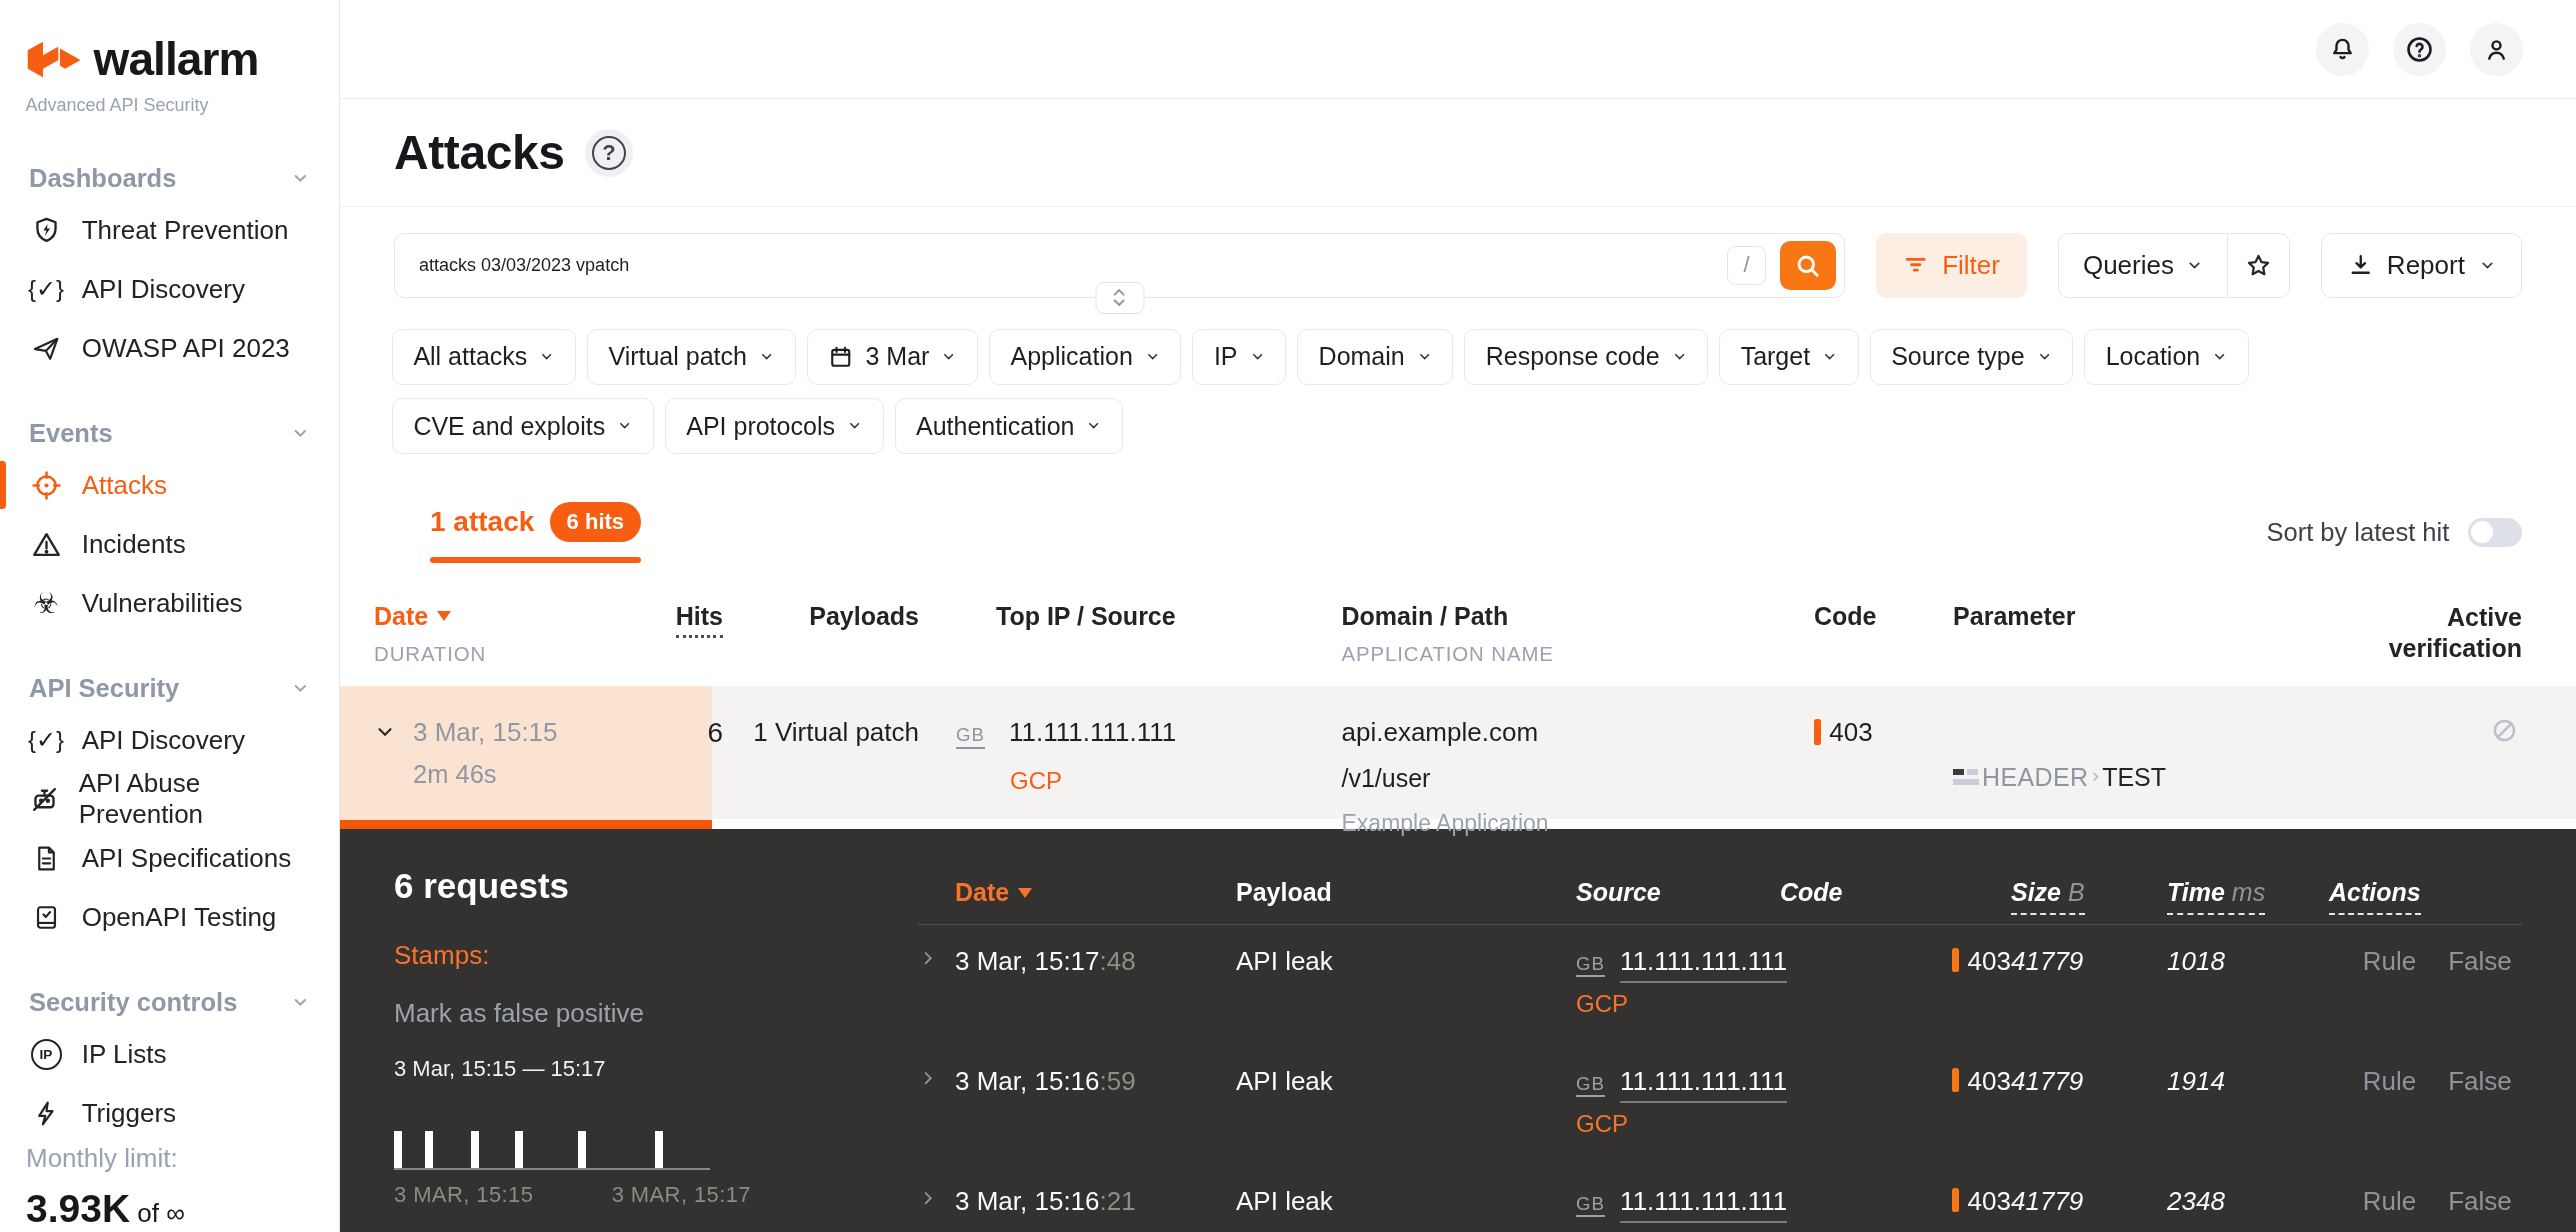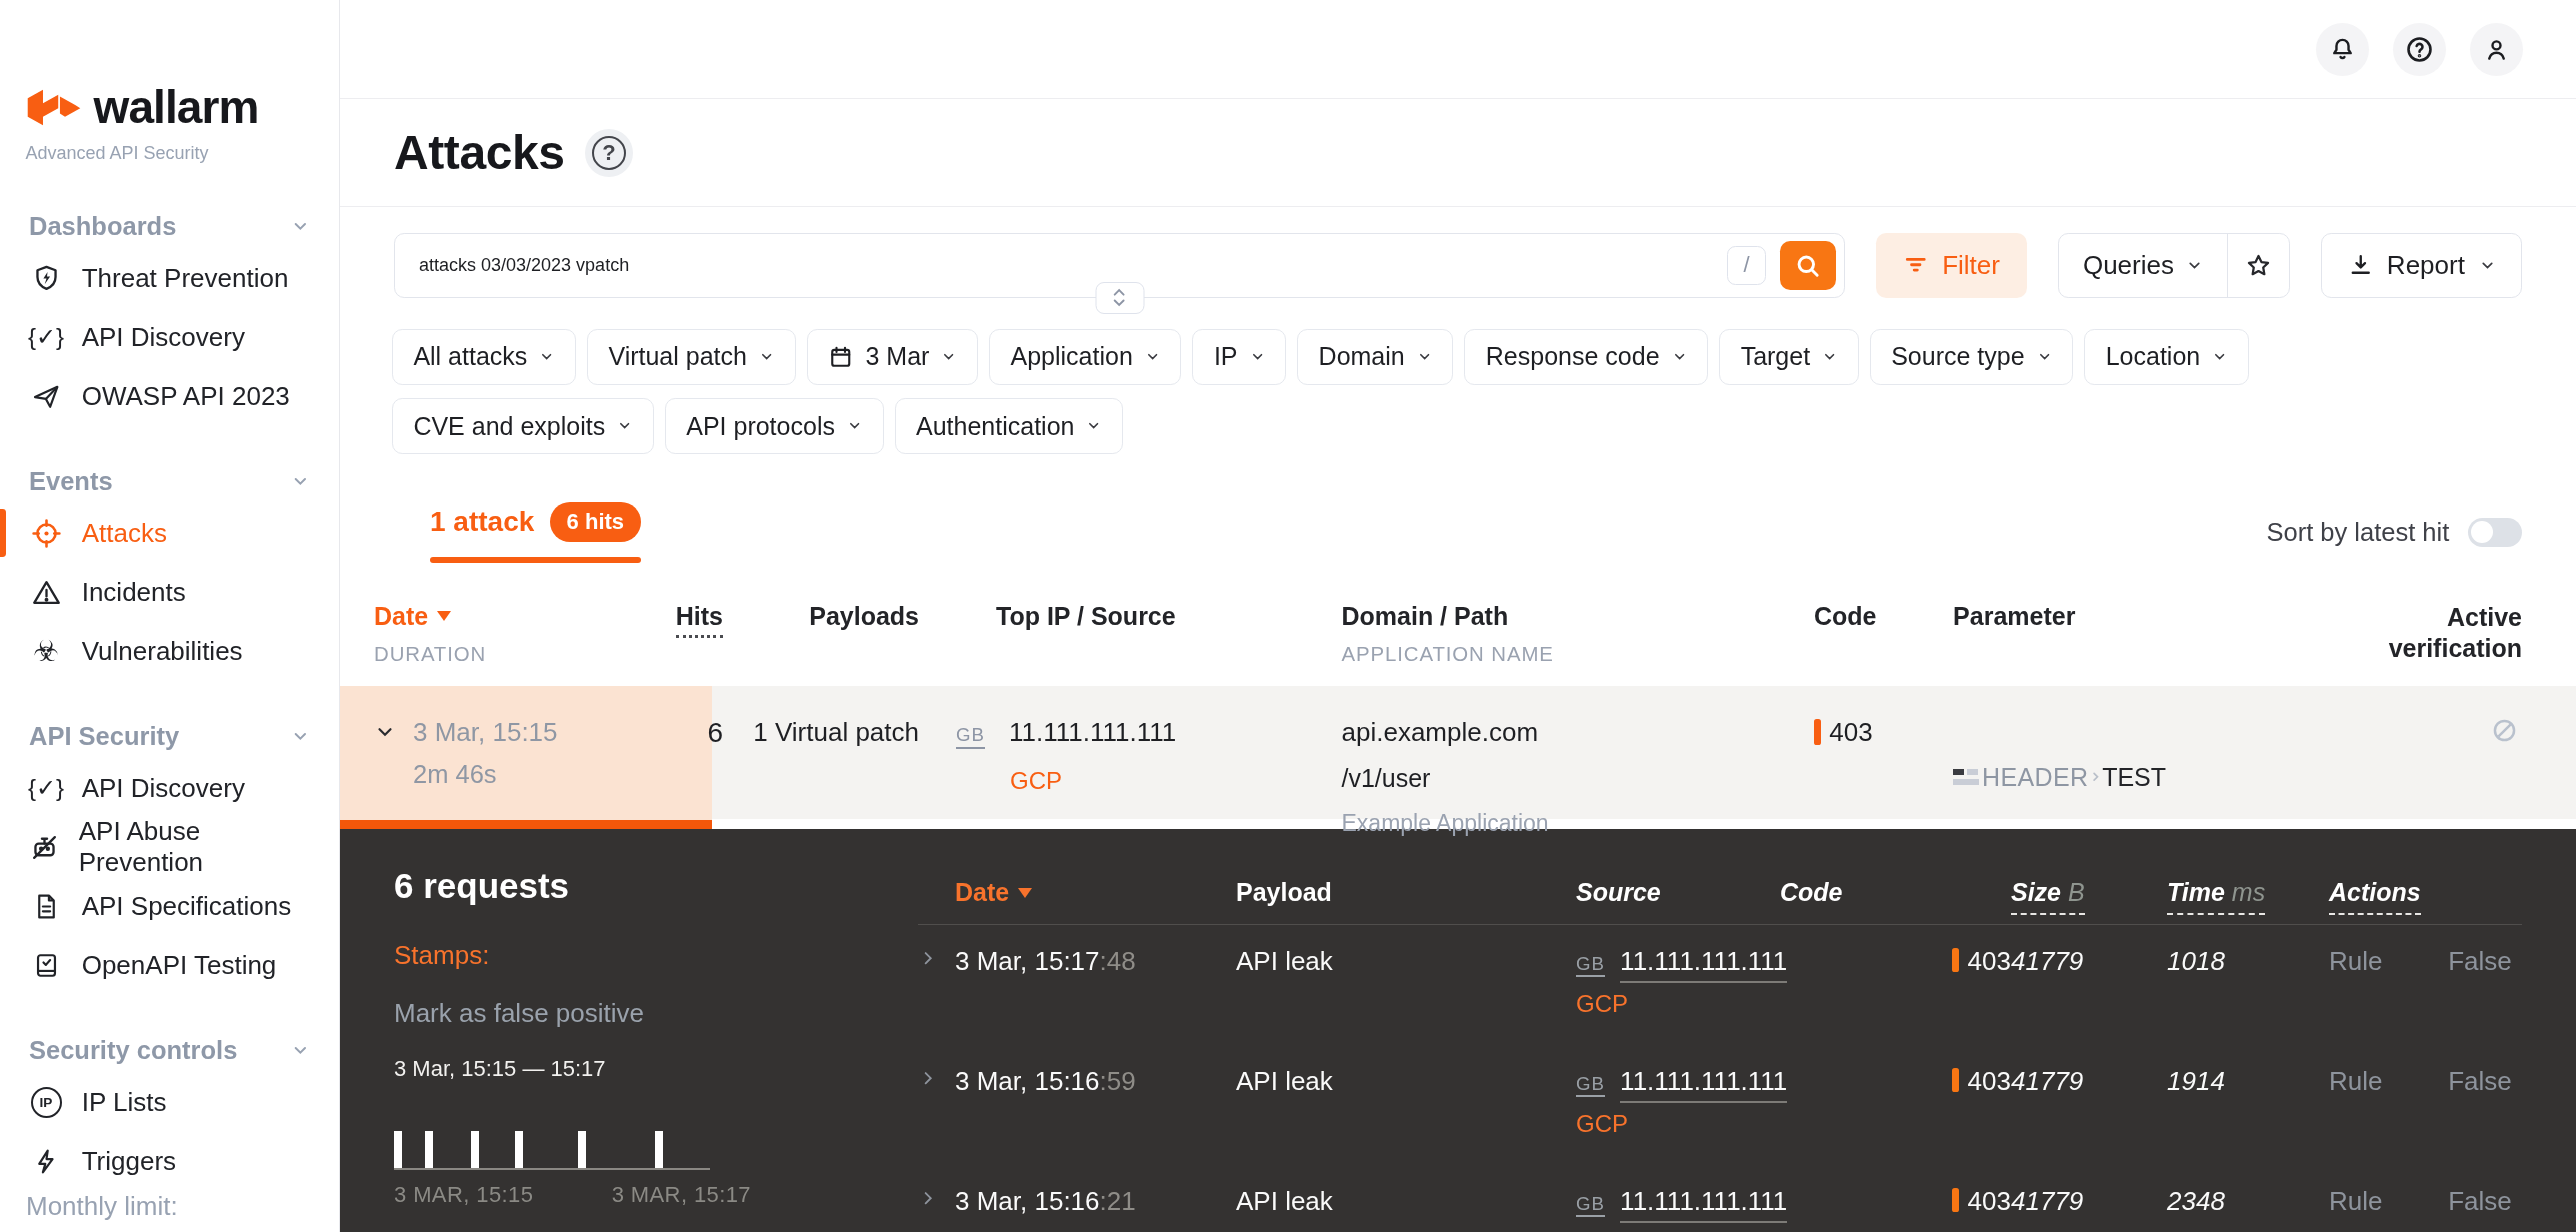--- a/index.html
+++ b/index.html
@@ -3,21 +3,21 @@
 <meta charset="utf-8">
 <style>
   * { margin:0; padding:0; box-sizing:border-box; }
   html,body { width:2576px; height:1233px; }
   body { font-family:"Liberation Sans", sans-serif; color:#1e1f23; background:#fff; overflow:hidden; }
   #app { display:flex; width:2576px; height:1233px; }
 
   
   aside { width:340px; min-width:340px; height:100%; border-right:0.9px solid #e7e8ec; display:flex; flex-direction:column; background:#fff; position:relative; }
   .logo-wrap { padding:32px 0 0 25.5px; }
-  .logo-row { display:flex; align-items:center; gap:12px;margin-top:48px; }
+  .logo-row { display:flex; align-items:center; gap:12px; }
   .logo-mark { width:56px; height:39px; }
   .logo-name { font-size:46px; font-weight:700; letter-spacing:-0.9px; color:#17181c; }
   .logo-sub { margin-top:8.5px; font-size:18px; color:#98a2b2; }
   nav { margin-top:41px; }
   .nav-section { margin-top:34px; }
   .nav-section:first-child { margin-top:0; }
   .sec-head { display:flex; align-items:center; justify-content:space-between; padding:0 29px; height:44px; cursor:pointer; }
   .sec-label { font-size:25.5px; font-weight:700; color:#8e98a8; }
   .nav-item { position:relative; display:flex; align-items:center; gap:18.7px; padding:0 29px; height:59px; font-size:26px; color:#212328; cursor:pointer; }
   .nav-item .nicon { width:34px; display:flex; justify-content:center; align-items:center; color:#212328; }
@@ -146,21 +146,21 @@
   .dcell { font-size:26px; color:#fafafa; }
   .sec-gray { color:#8f8d88; }
   .dchev { color:#8e949d; cursor:pointer; margin-top:2.6px; }
   .dsrc { text-align:right; }
   .dsrc .inner { display:inline-block; text-align:left; }
   .dgb { font-size:18.7px; color:#9aa0a6; border-bottom:2.6px solid #9aa0a6; padding-bottom:1.7px; margin-right:15.3px; letter-spacing:0.9px; }
   .dip { border-bottom:2.6px solid #7d7b77; padding-bottom:5.1px; cursor:pointer; }
   .dgcp { color:#f8732c; font-size:24px; margin-top:13.6px; cursor:pointer; }
   .dcode { display:flex; justify-content:flex-end; gap:8.5px; }
   .dtick { width:6.8px; height:24px; border-radius:2.6px; background:#f87613; margin-top:2.6px; }
-  .dactions { display:flex; justify-content:space-between; gap:32px; padding-right:10.2px; font-size:26px; color:#8e949d; }
+  .dactions { display:flex; justify-content:flex-end; gap:32px; padding-right:10.2px; font-size:26px; color:#8e949d; }
   .dactions span { cursor:pointer; }
   svg { display:block; }
 </style>
 </head>
 <body>
 
 <div id="app">
 
   <aside>
     <div class="logo-wrap">

